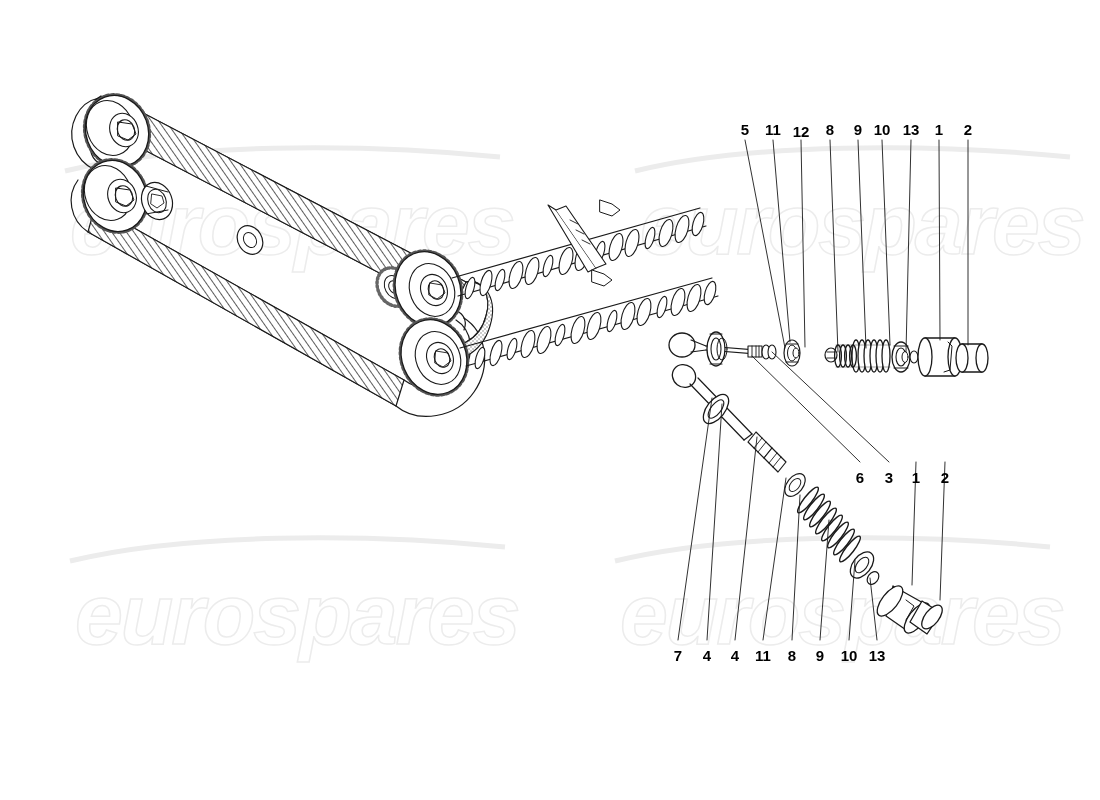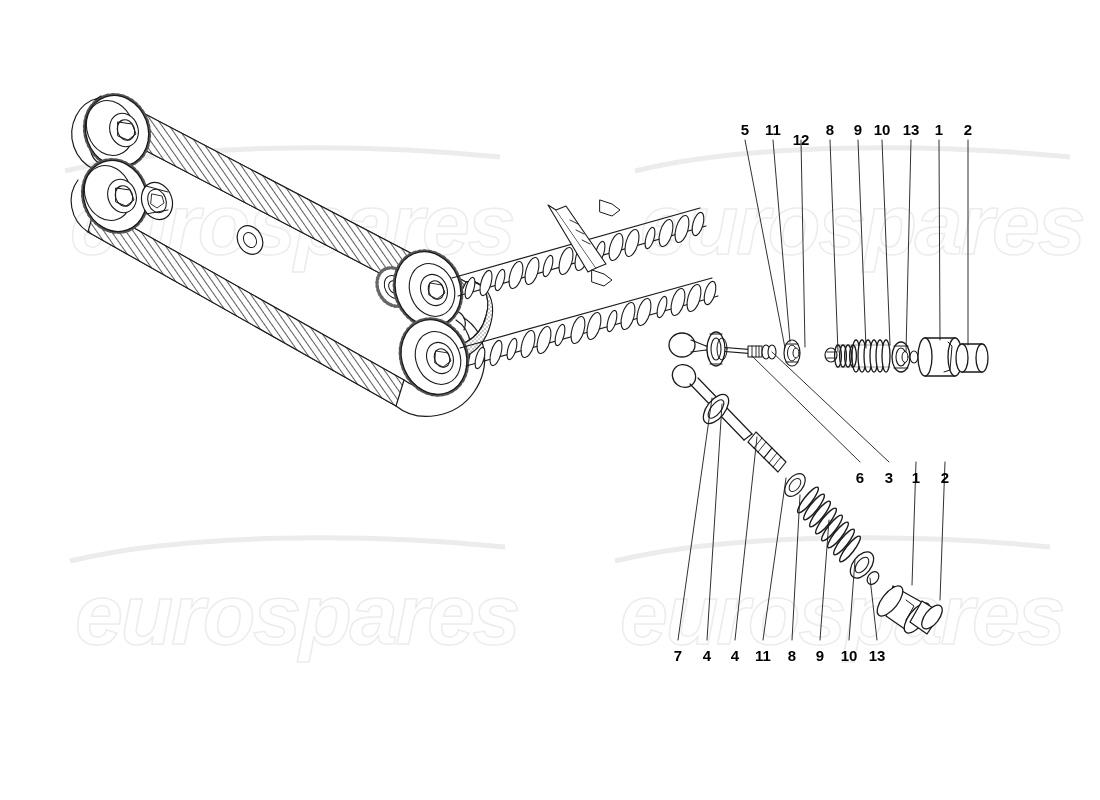--- a/index.html
+++ b/index.html
@@ -354,21 +354,21 @@
           <line x1="820" y1="640" x2="829" y2="520"></line>
           <line x1="849" y1="640" x2="855" y2="560"></line>
           <line x1="877" y1="640" x2="870" y2="578"></line>
         </g>
     </g>
   </svg>
 
   <div id="labels">
       <div class="lbl" style="left: 745px; top: 122px;">5</div>
       <div class="lbl" style="left: 773px; top: 122px;">11</div>
-      <div class="lbl" style="left: 801px; top: 132px;">12</div>
+      <div class="lbl" style="left: 801px; top: 124px;">12</div>
       <div class="lbl" style="left: 830px; top: 122px;">8</div>
       <div class="lbl" style="left: 858px; top: 122px;">9</div>
       <div class="lbl" style="left: 882px; top: 122px;">10</div>
       <div class="lbl" style="left: 911px; top: 122px;">13</div>
       <div class="lbl" style="left: 939px; top: 122px;">1</div>
       <div class="lbl" style="left: 968px; top: 122px;">2</div>
       <div class="lbl" style="left: 860px; top: 470px;">6</div>
       <div class="lbl" style="left: 889px; top: 470px;">3</div>
       <div class="lbl" style="left: 916px; top: 470px;">1</div>
       <div class="lbl" style="left: 945px; top: 470px;">2</div>

